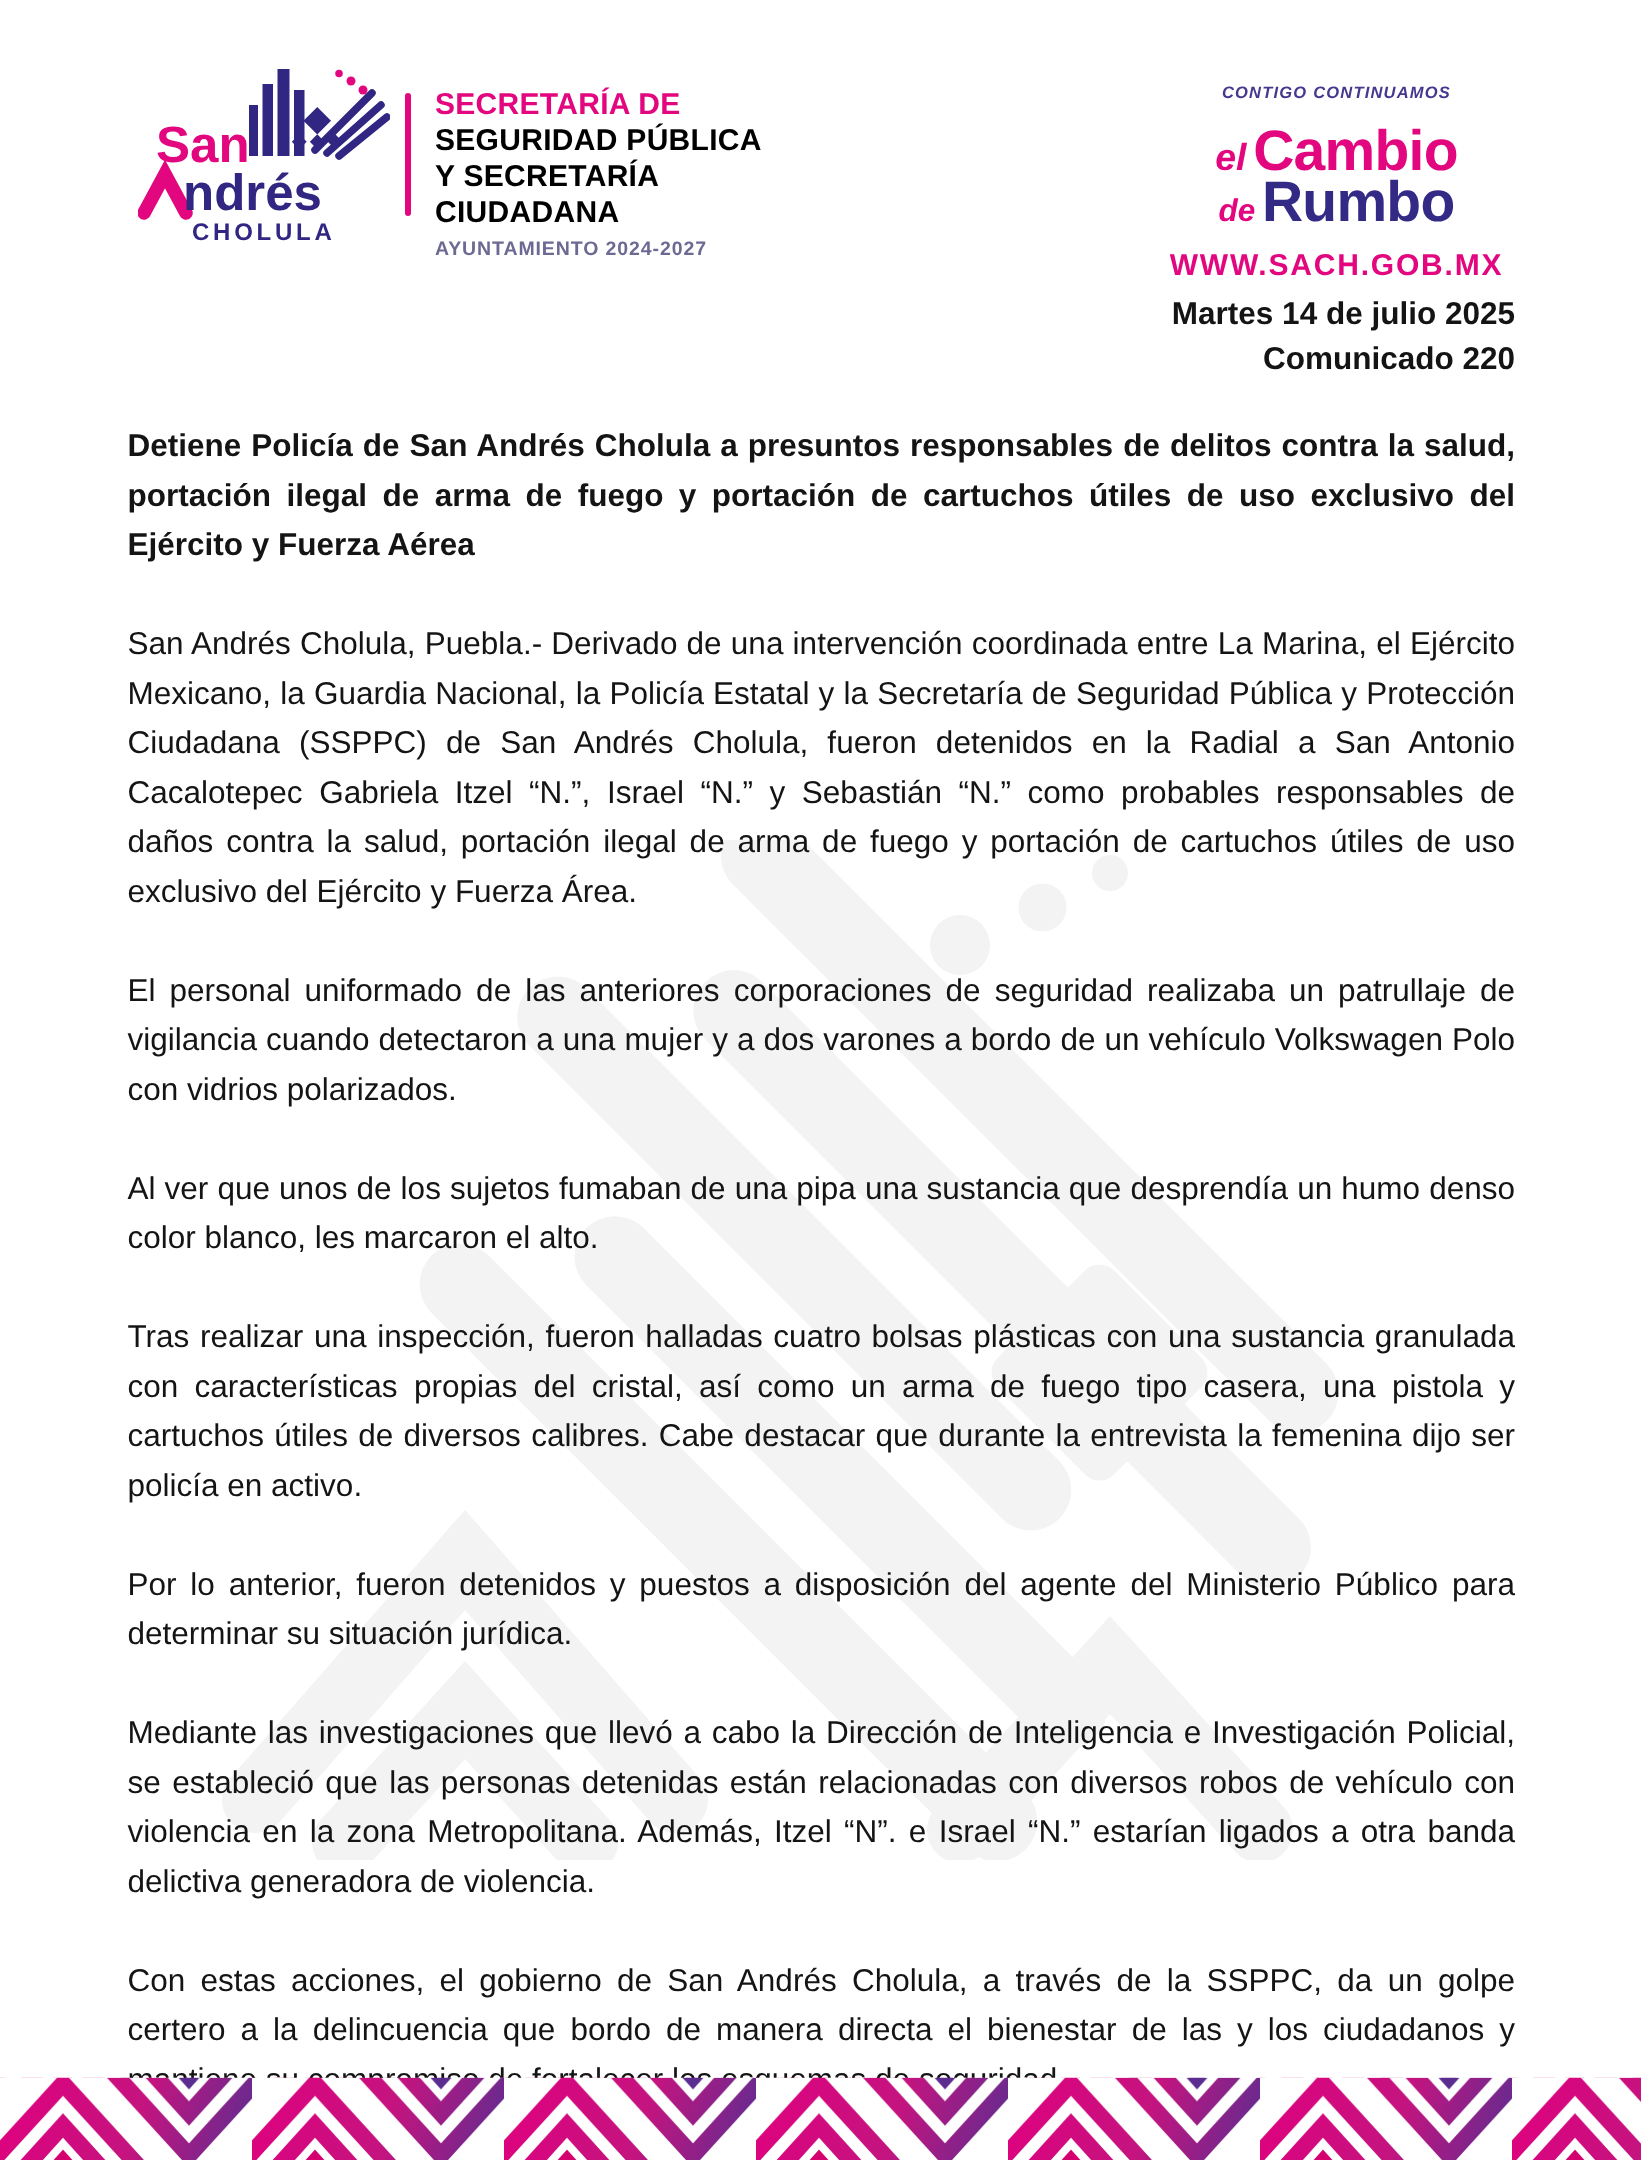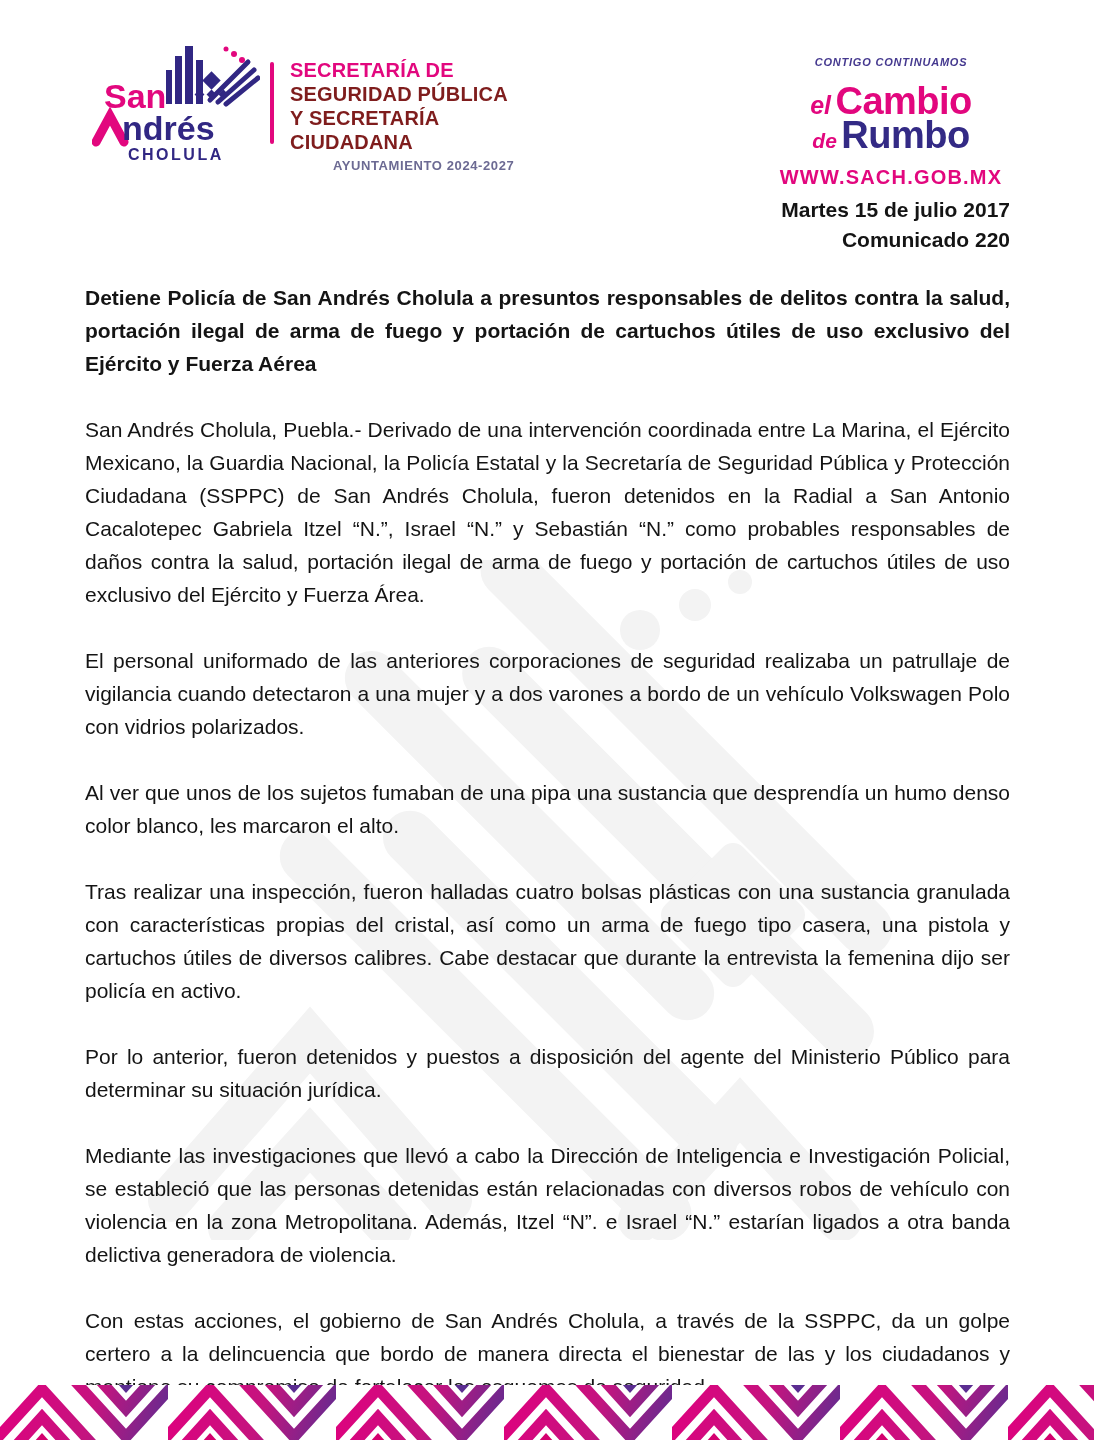--- a/index.html
+++ b/index.html
@@ -16,22 +16,22 @@
 
   
   .header {
     display:flex; justify-content:space-between; align-items:flex-start;
     padding:44px 78px 0 92px;
   }
   .logo-left { display:flex; align-items:flex-start; }
   .logo-divider { width:4px; height:82px; background:#E2077E; border-radius:2px; margin:18px 16px 0 10px; }
   .sec-text { padding-top:14px; }
   .sec-line1 { color:#E2077E; font-weight:bold; font-size:20px; line-height:24px; letter-spacing:.2px; }
-  .sec-line  { color:#7f1d1d; font-weight:bold; font-size:20px; line-height:24px; letter-spacing:.2px; }
-  .sec-ayto  { color:#6C6A93; font-weight:bold; font-size:13px; line-height:20px; letter-spacing:.6px; margin-top:2px;margin-left:43px; }
+  .sec-line  { color:#000000; font-weight:bold; font-size:20px; line-height:24px; letter-spacing:.2px; }
+  .sec-ayto  { color:#6C6A93; font-weight:bold; font-size:13px; line-height:20px; letter-spacing:.6px; margin-top:2px; }
 
   .brand-right { text-align:center; padding-top:12px; width:250px; }
   .brand-tagline { color:#45398F; font-weight:bold; font-style:italic; font-size:11px; letter-spacing:.8px; }
   .brand-row { line-height:34px; white-space:nowrap;margin-top:16px; }
   .brand-el   { color:#E2077E; font-weight:bold; font-style:italic; font-size:25px; }
   .brand-cambio { color:#E2077E; font-weight:800; font-size:38px; letter-spacing:-.5px; }
   .brand-de   { color:#E2077E; font-weight:bold; font-style:italic; font-size:21px; }
   .brand-rumbo { color:#332A85; font-weight:800; font-size:38px; letter-spacing:-.5px; }
   .brand-url { color:#E2077E; font-weight:bold; font-size:20px; letter-spacing:1.2px; margin-top:6px; }
 
@@ -136,21 +136,21 @@
       </div>
       <div class="brand-row" style="margin-top:-8px;text-align:center;">
         <span class="brand-de">de</span>
         <span class="brand-rumbo">Rumbo</span>
       </div>
       <div class="brand-url">WWW.SACH.GOB.MX</div>
     </div>
   </div>
 
   <div class="meta">
-    <div>Martes 15 de julio 2017</div>
+    <div>Martes 14 de julio 2025</div>
     <div>Comunicado 220</div>
   </div>
 
   <div class="doc">
     <p class="headline">Detiene Policía de San Andrés Cholula a presuntos responsables de delitos contra la salud, portación ilegal de arma de fuego y portación de cartuchos útiles de uso exclusivo del Ejército y Fuerza Aérea</p>
     <p>San Andrés Cholula, Puebla.- Derivado de una intervención coordinada entre La Marina, el Ejército Mexicano, la Guardia Nacional, la Policía Estatal y la Secretaría de Seguridad Pública y Protección Ciudadana (SSPPC) de San Andrés Cholula, fueron detenidos en la Radial a San Antonio Cacalotepec Gabriela Itzel “N.”, Israel “N.” y Sebastián “N.” como probables responsables de daños contra la salud, portación ilegal de arma de fuego y portación de cartuchos útiles de uso exclusivo del Ejército y Fuerza Área.</p>
     <p>El personal uniformado de las anteriores corporaciones de seguridad realizaba un patrullaje de vigilancia cuando detectaron a una mujer y a dos varones a bordo de un vehículo Volkswagen Polo con vidrios polarizados.</p>
     <p>Al ver que unos de los sujetos fumaban de una pipa una sustancia que desprendía un humo denso color blanco, les marcaron el alto.</p>
     <p>Tras realizar una inspección, fueron halladas cuatro bolsas plásticas con una sustancia granulada con características propias del cristal, así como un arma de fuego tipo casera, una pistola y cartuchos útiles de diversos calibres. Cabe destacar que durante la entrevista la femenina dijo ser policía en activo.</p>
     <p>Por lo anterior, fueron detenidos y puestos a disposición del agente del Ministerio Público para determinar su situación jurídica.</p>

